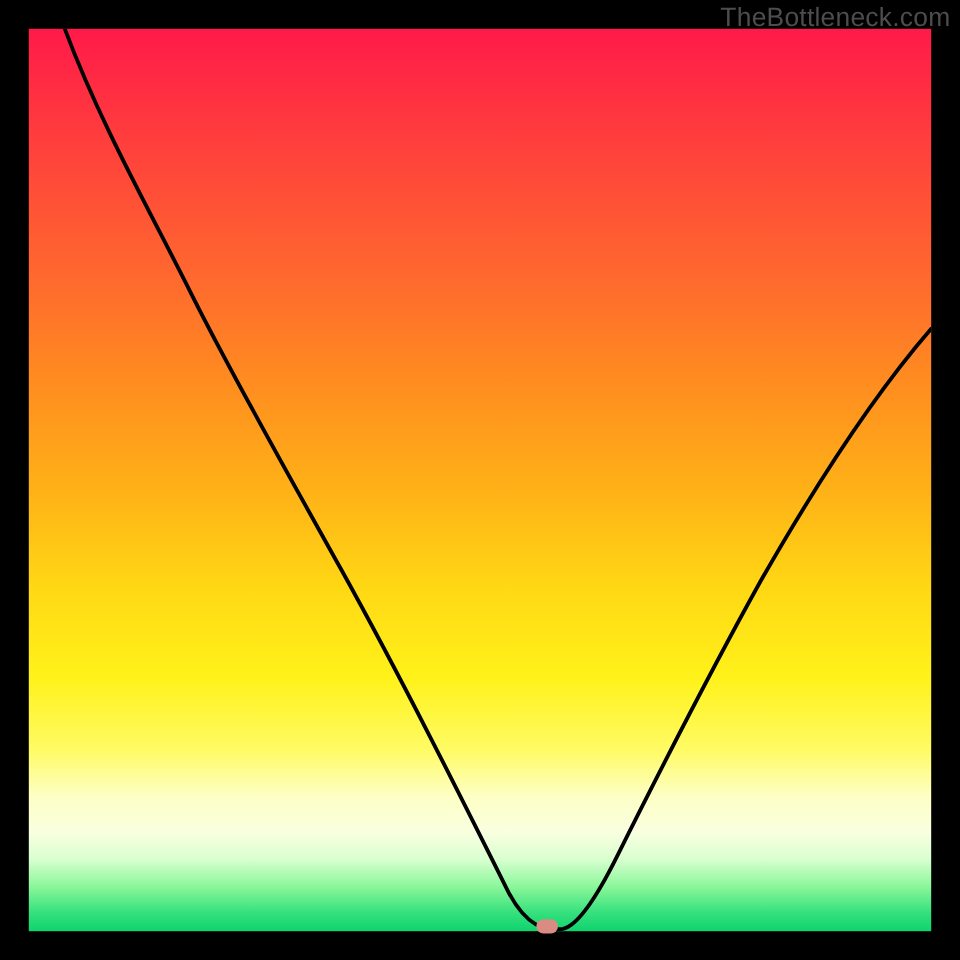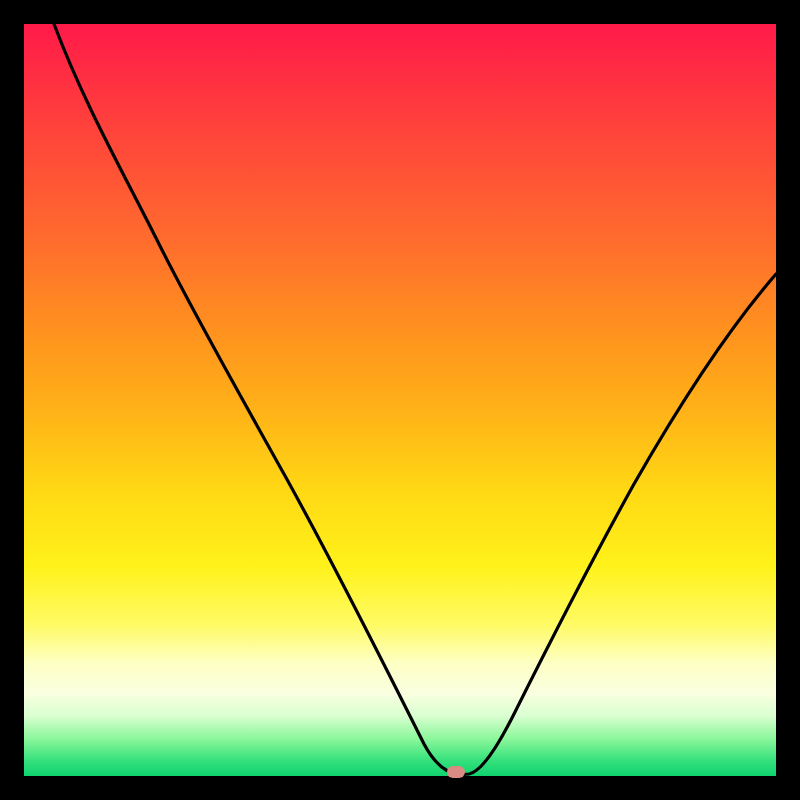--- a/index.html
+++ b/index.html
@@ -85,14 +85,15 @@
          C 170 290, 210 360, 260 450
          C 310 540, 360 640, 400 720
          C 415 748, 430 752, 445 750
          C 455 748, 470 730, 490 690
          C 520 630, 560 550, 610 460
          C 650 390, 700 310, 752 250" fill="none" stroke="#000" stroke-width="3.2" stroke-linecap="round" stroke-linejoin="round"></path>
   </svg>
 
   <div class="marker" style="left: calc(24px + 752px * 0.575); top: calc(24px + 752px * 0.995);"></div>
 
+  <div class="watermark">TheBottleneck.com</div>
 
 </div>
 
 </body></html>

